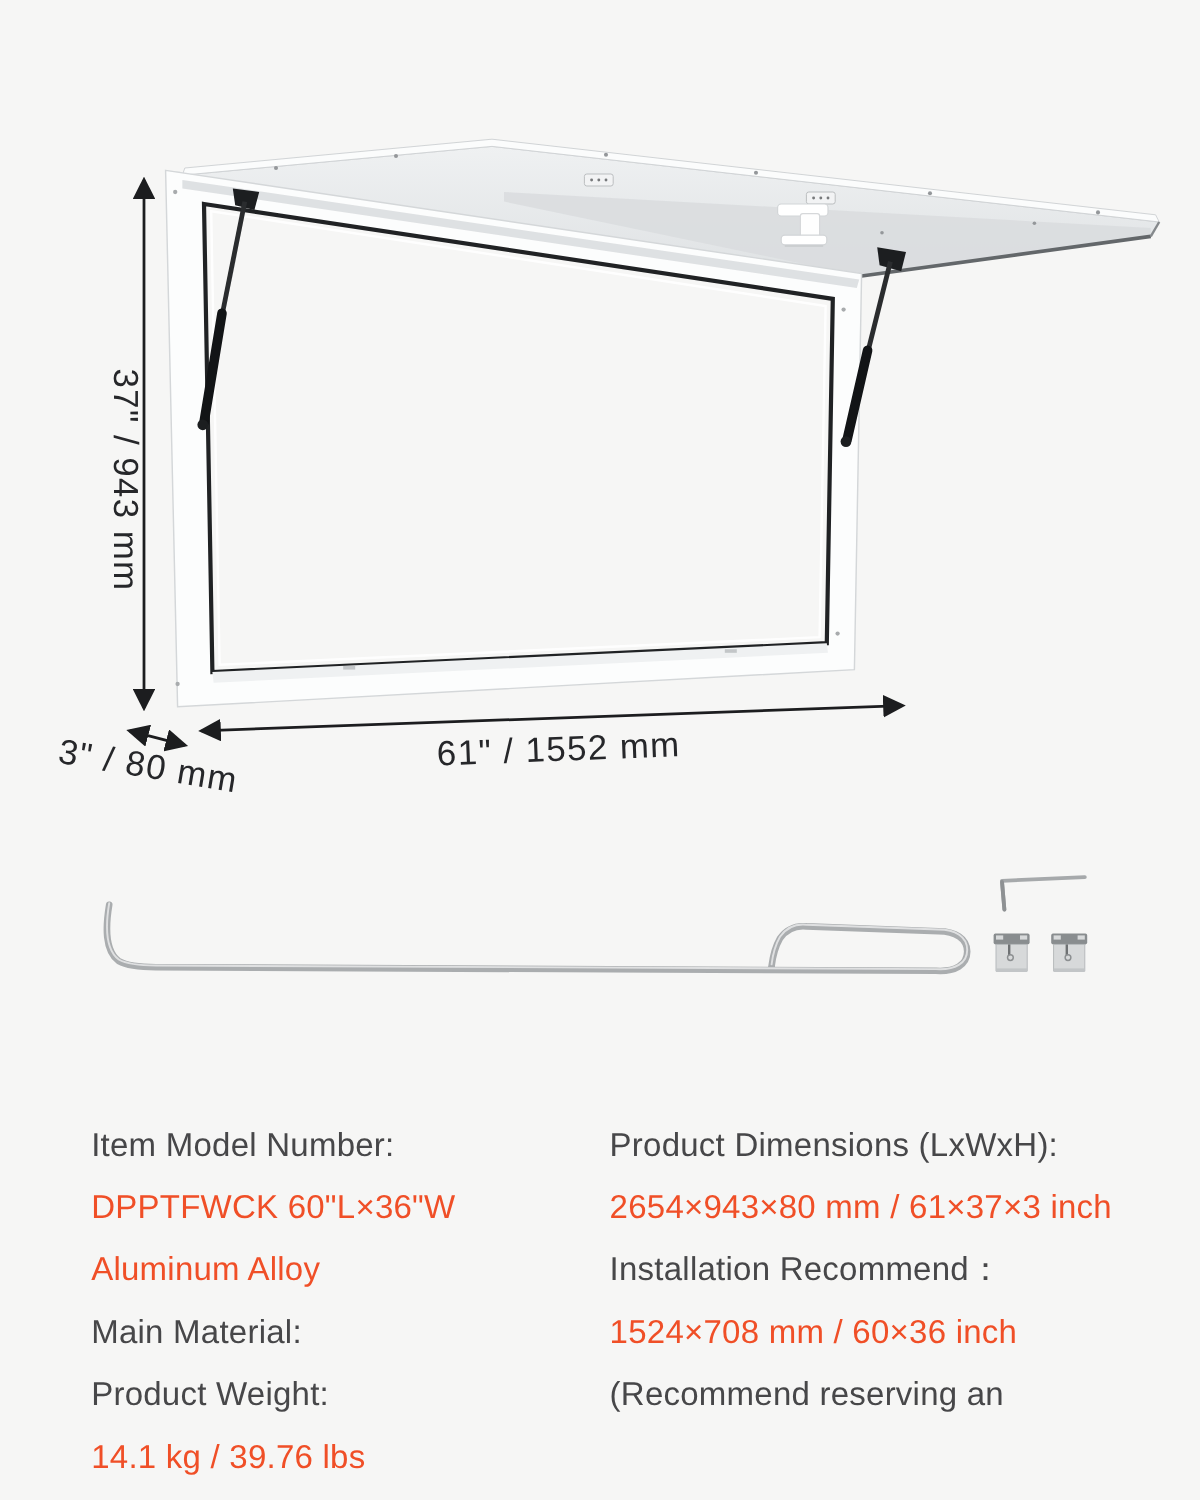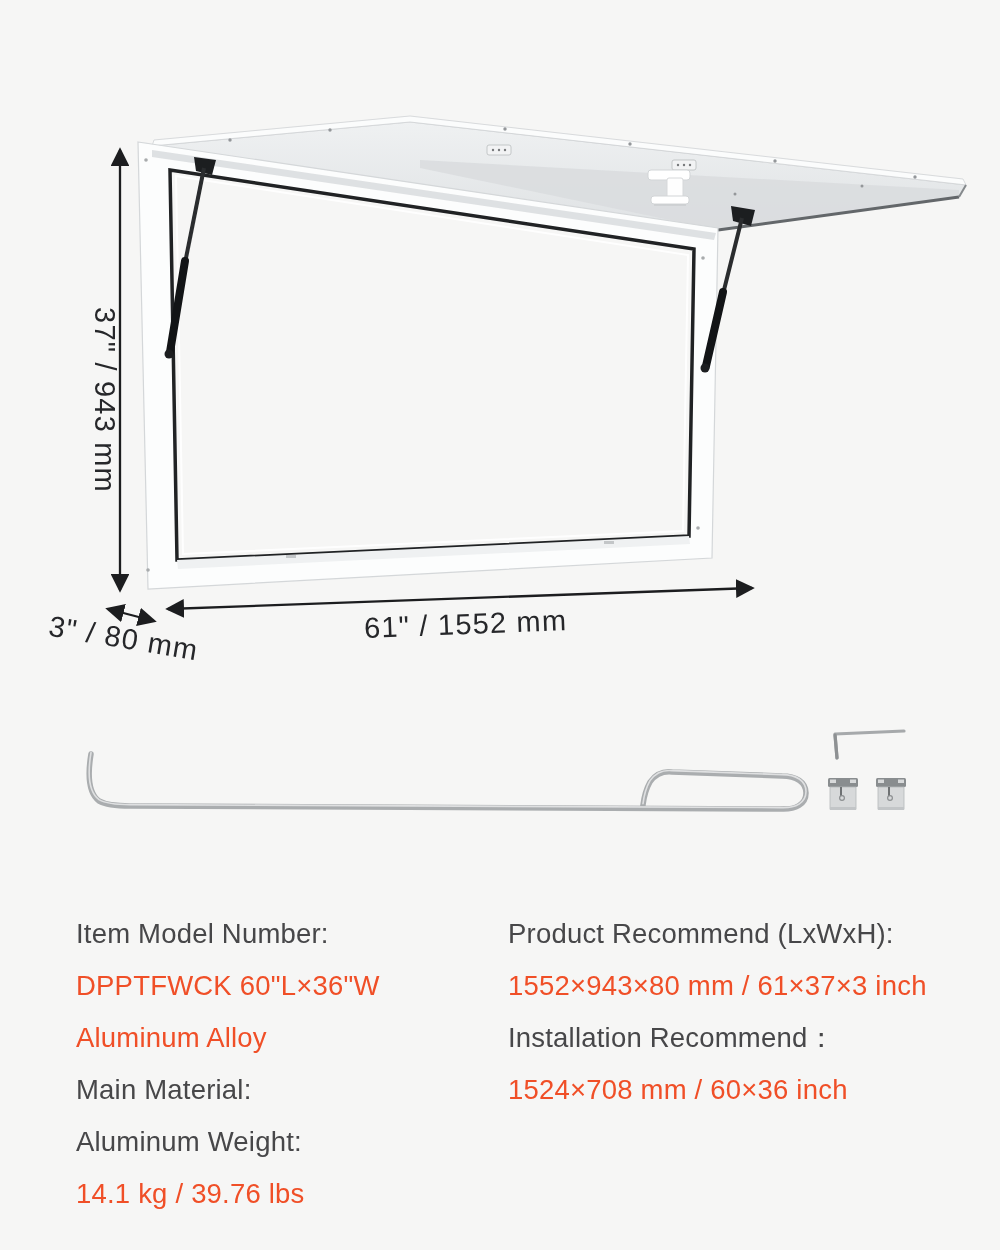--- a/index.html
+++ b/index.html
@@ -11,21 +11,21 @@
     overflow:hidden;
     margin:0 auto;
   }
   .diagram-svg{position:absolute;left:0;top:0;width:1000px;height:1250px;display:block;}
   .dim-label{
     fill:#26272a;
     font-size:29px;
     letter-spacing:1.2px;
     font-family:"Liberation Sans", sans-serif;
   }
-  .spec-col{position:absolute;top:908px;}
+  .spec-col{position:absolute;top:928px;}
   .spec-col.left{left:76px;}
   .spec-col.right{left:508px;}
   .spec-line{
     height:52px;line-height:52px;
     font-size:27.5px;
     letter-spacing:0.2px;
     white-space:nowrap;
   }
   .spec-line.label,.spec-line.note{color:#474749;}
   .spec-line.value{color:#f04f27;}
@@ -173,24 +173,25 @@
       <circle cx="890" cy="798" r="2.4" fill="none" stroke="#8c8f91" stroke-width="1.2"></circle>
       <rect x="878" y="807" width="26" height="3" fill="#c2c5c7"></rect>
     </g>
   </svg>
 
   <div class="spec-col left">
     <div class="spec-line label">Item Model Number:</div>
     <div class="spec-line value">DPPTFWCK 60"L×36"W</div>
     <div class="spec-line value">Aluminum Alloy</div>
     <div class="spec-line label">Main Material:</div>
-    <div class="spec-line label">Aluminum Weight:</div>
+    <div class="spec-line label">Product Weight:</div>
     <div class="spec-line value">14.1 kg / 39.76 lbs</div>
   </div>
 
   <div class="spec-col right">
-    <div class="spec-line label">Product Recommend (LxWxH):</div>
-    <div class="spec-line value">1552×943×80 mm / 61×37×3 inch</div>
+    <div class="spec-line label">Product Dimensions (LxWxH):</div>
+    <div class="spec-line value">2654×943×80 mm / 61×37×3 inch</div>
     <div class="spec-line label">Installation Recommend：</div>
     <div class="spec-line value">1524×708 mm / 60×36 inch</div>
+    <div class="spec-line note">(Recommend reserving an</div>
   </div>
 
 </div>
 
 </body></html>

